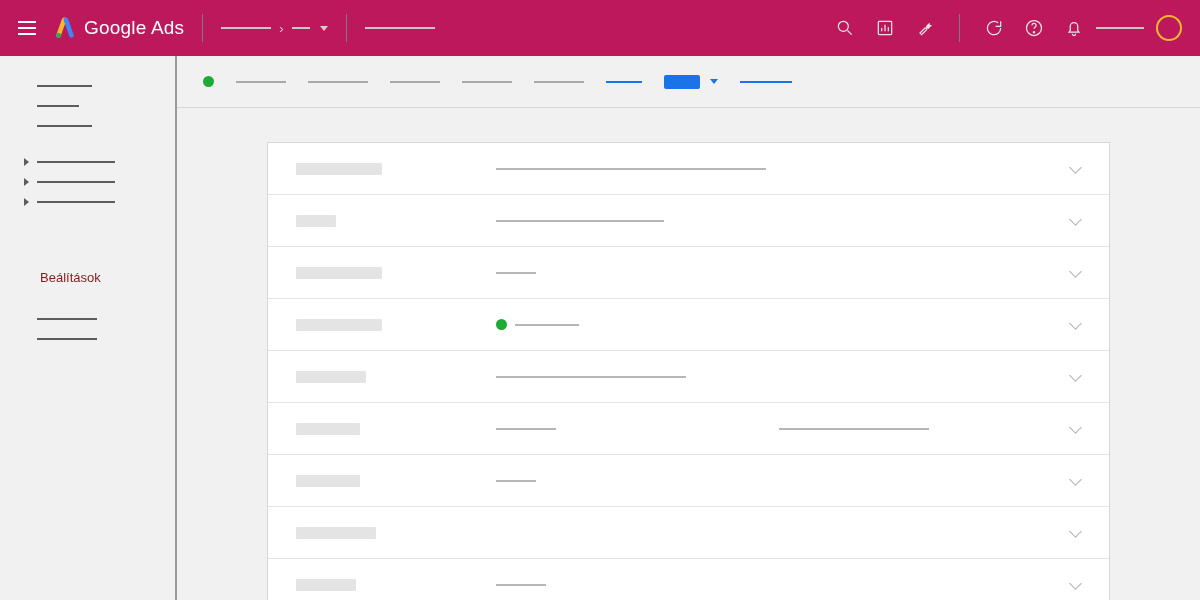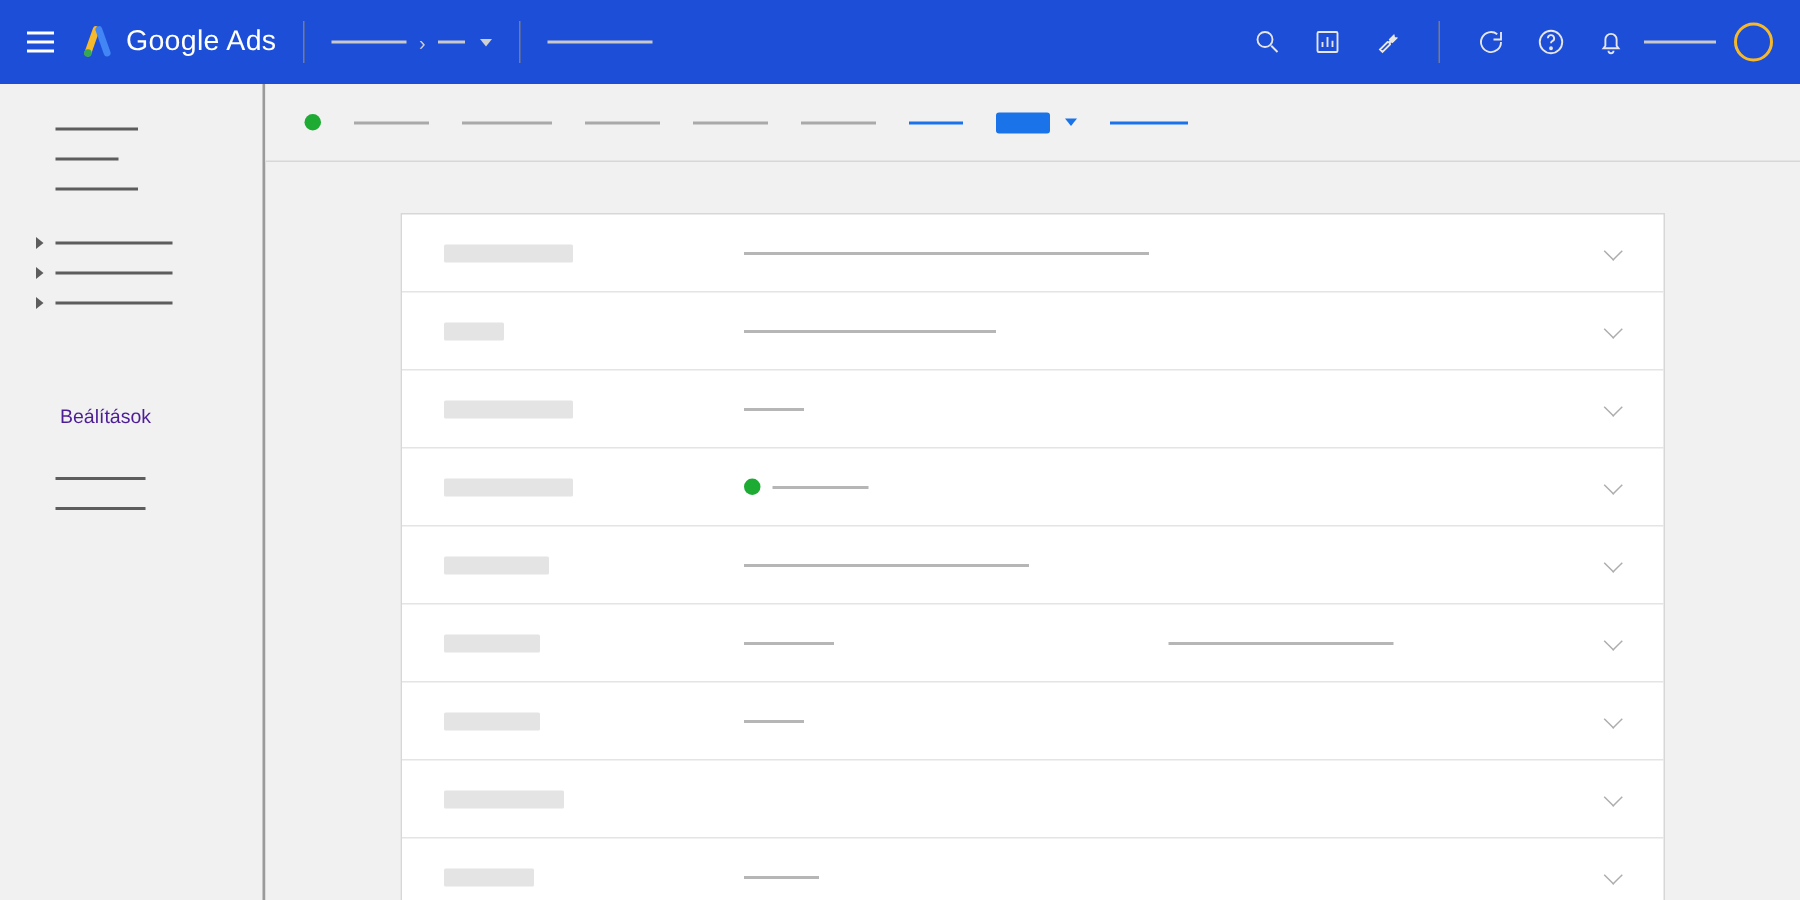--- a/index.html
+++ b/index.html
@@ -1,21 +1,21 @@
 <!DOCTYPE html>
 <html><head>
 <meta charset="utf-8">
 <style>
   * { box-sizing: border-box; margin: 0; padding: 0; }
   html, body { width: 1200px; height: 600px; font-family: Arial, sans-serif; overflow: hidden; background: #f1f1f1; }
 
   
   .topbar {
     height: 56px;
-    background: #1d4ed8;
+    background: #be185d;
     display: flex;
     align-items: center;
     padding: 0 18px;
     color: #fff;
   }
   .hamburger { display: flex; flex-direction: column; gap: 4px; cursor: pointer; }
   .hamburger span { width: 18px; height: 2px; background: #fff; display: block; }
   .logo-ads {
     margin-left: 18px;
     display: flex;
@@ -63,21 +63,21 @@
     border-bottom: 4px solid transparent;
     border-left: 5px solid #5d5d5d;
     visibility: hidden;
   }
   .leftnav .item.has-caret .caret { visibility: visible; }
   .leftnav .item .lab { height: 2px; background: #5d5d5d; }
   .leftnav .gap { height: 16px; }
   .leftnav .textitem {
     padding: 6px 18px 6px 40px;
     font-size: 13px;
-    color: #4c1d95;
+    color: #7f1d1d;
     cursor: pointer;
   }
 
   
   .vsep { width: 2px; background: #9a9a9a; }
 
   
   .main { flex: 1; display: flex; flex-direction: column; background: #f1f1f1; }
   .tabbar {
     height: 52px;

